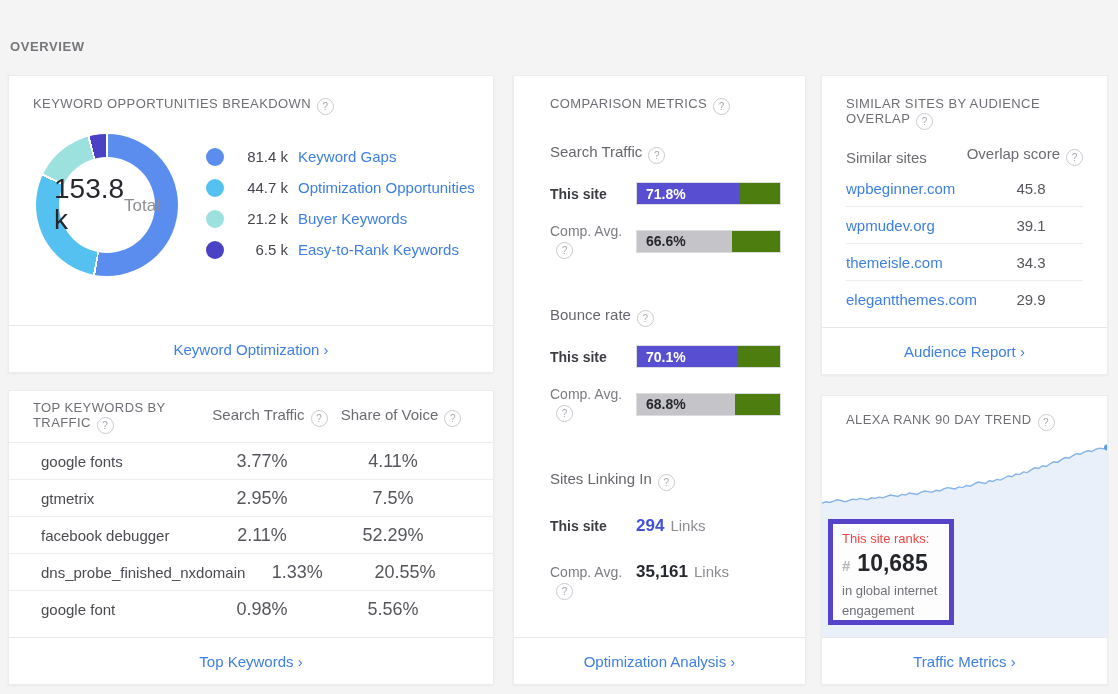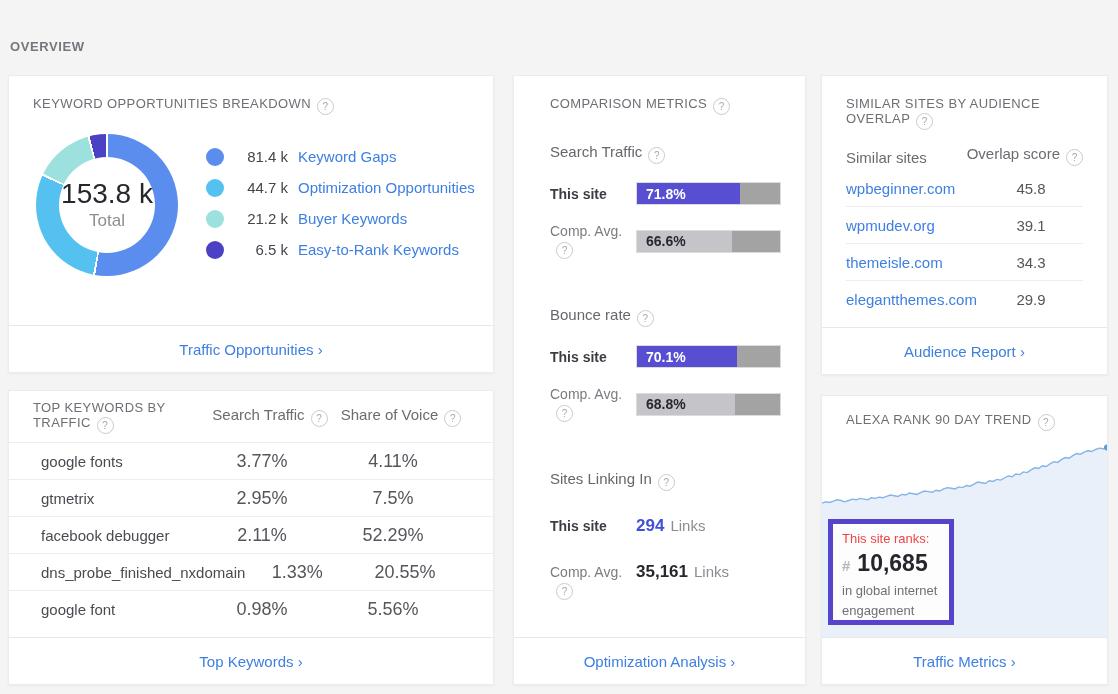--- a/index.html
+++ b/index.html
@@ -40,21 +40,21 @@
   .blue-link { color:#3d7fe2; cursor:pointer; text-decoration:none; }
 
   
   .card-kob { height:298px; margin-bottom:17px; }
   .card-kob .card-title { position:absolute; left:24px; top:20px; }
   .donut-wrap { position:absolute; left:27px; top:58px; width:142px; height:142px; }
   .donut { width:142px; height:142px; border-radius:50%; }
   .donut-hole {
     position:absolute; left:23px; top:23px; width:96px; height:96px;
     background:#fff; border-radius:50%;
-    display:flex; flex-direction:column; align-items:center; justify-content:center;
+    display:flex; flex-direction:row; align-items:center; justify-content:center;
   }
   .donut-total { font-size:28px; color:#26272d; line-height:1.1; }
   .donut-total-label { font-size:17px; color:#8d8e94; margin-top:2px; }
   .legend { position:absolute; left:197px; top:65px; }
   .legend-row { display:flex; align-items:center; height:31px; }
   .legend-dot { width:18px; height:18px; border-radius:50%; margin-right:14px; flex:none; }
   .legend-val { width:50px; text-align:right; font-size:15px; color:#45464c; margin-right:10px; flex:none; }
   .legend-label { font-size:15px; }
 
   
@@ -75,21 +75,21 @@
 
   
   .card-cm { height:610px; }
   .cm-inner { padding:20px 24px 0 36px; }
   .cm-section-label { font-size:15px; color:#66676d; }
   .bar-row { display:flex; align-items:center; margin-top:18px; }
   .bar-label { width:86px; flex:none; font-size:14px; }
   .bar-label.strong { color:#3c3d43; font-weight:700; }
   .bar-label.muted { color:#7b7c82; }
   .bar-track {
-    flex:1; height:23px; background:#a3a3a3; border:1px solid #dcdcdf;
+    flex:1; height:23px; background:#4d7c0f; border:1px solid #dcdcdf;
     box-sizing:border-box; overflow:hidden;
   }
   .bar-fill {
     height:100%; display:flex; align-items:center; padding-left:9px;
     box-sizing:border-box; font-size:14px; font-weight:700; white-space:nowrap;
   }
   .bar-fill.primary { background:#574ed2; color:#fff; }
   .bar-fill.avg { background:#c5c5c9; color:#27282e; }
   .sli-row { display:flex; align-items:baseline; }
   .sli-label { width:86px; flex:none; font-size:14px; }
@@ -163,21 +163,21 @@
           <span class="legend-val">21.2 k</span>
           <a class="legend-label blue-link">Buyer Keywords</a>
         </div>
         <div class="legend-row">
           <span class="legend-dot" style="background: rgb(75, 65, 196);"></span>
           <span class="legend-val">6.5 k</span>
           <a class="legend-label blue-link">Easy-to-Rank Keywords</a>
         </div>
       </div>
       <div class="card-footer">
-        <a class="footer-link">Traffic Opportunities ›</a>
+        <a class="footer-link">Keyword Optimization ›</a>
       </div>
     </div>
 
     <div class="card card-tk">
       <div class="tk-header">
         <div class="card-title">
           <span>TOP KEYWORDS BY TRAFFIC</span><span class="help">?</span>
         </div>
         <div class="tk-col tk-col-1">
           <span>Search Traffic</span><span class="help">?</span>

